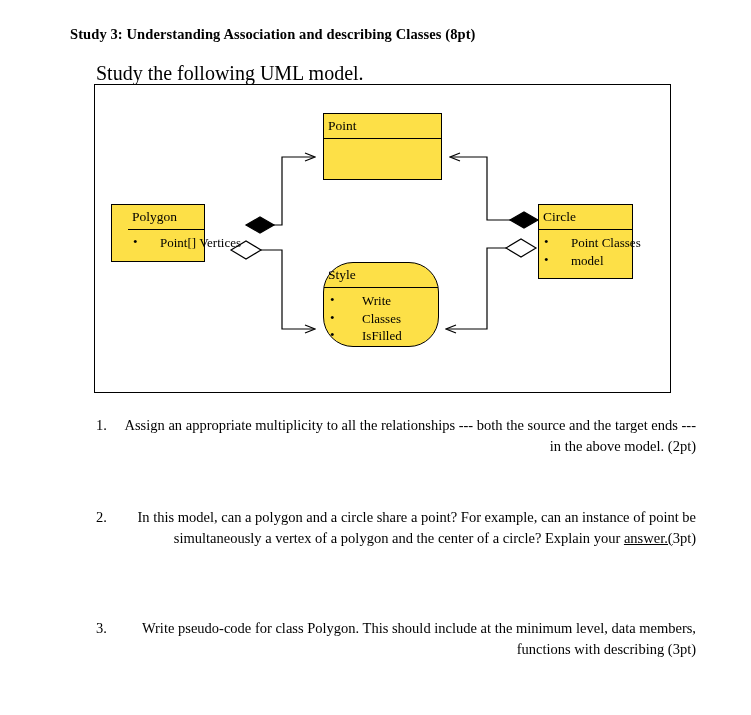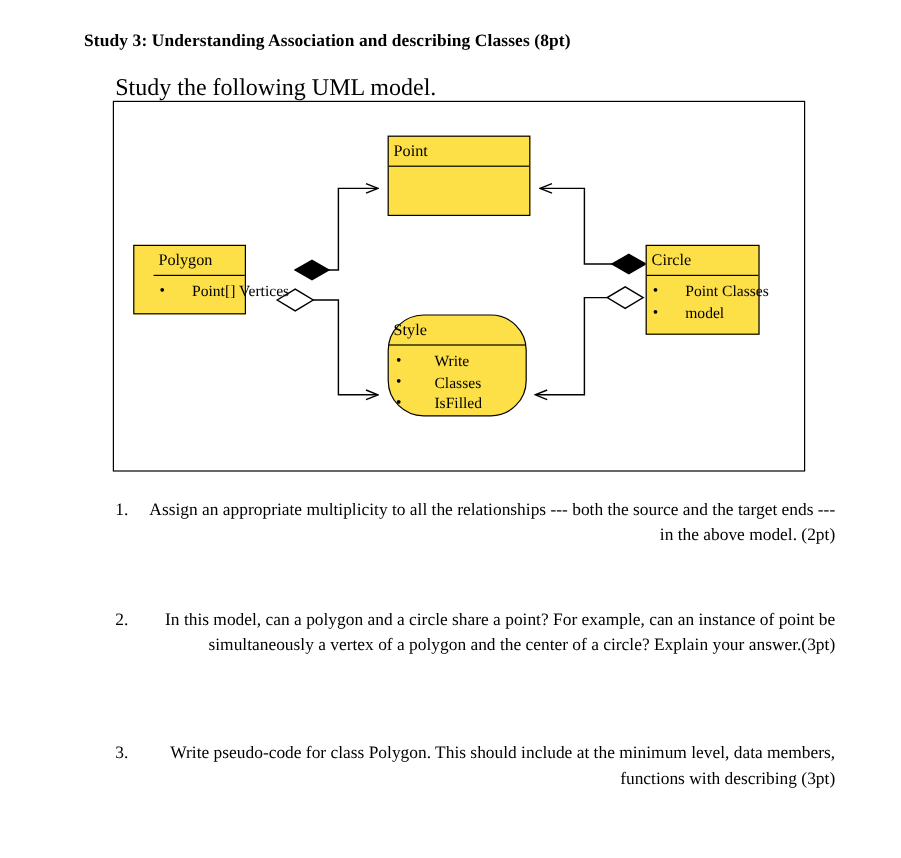--- a/index.html
+++ b/index.html
@@ -134,21 +134,21 @@
   }
   .question .qtext {
     display: block;
     margin-left: 26px;
     text-align: right;
   }
   #question-1 { top: 415px; }
   #question-2 { top: 507px; }
   #question-3 { top: 618px; }
 
-  .underlined { }
+  .underlined { text-decoration: underline; }
 </style>
 </head>
 <body>
 
 <div id="task-heading">Study 3:  Understanding Association and describing Classes (8pt)</div>
 
 <div id="study-line">Study the following UML model.</div>
 
 <div id="diagram-frame">
 

